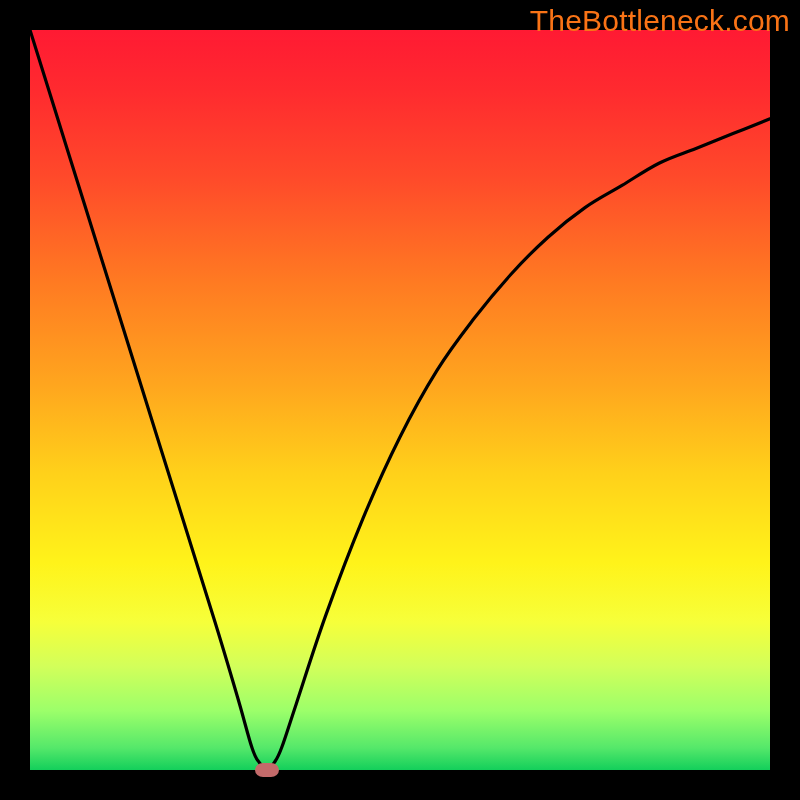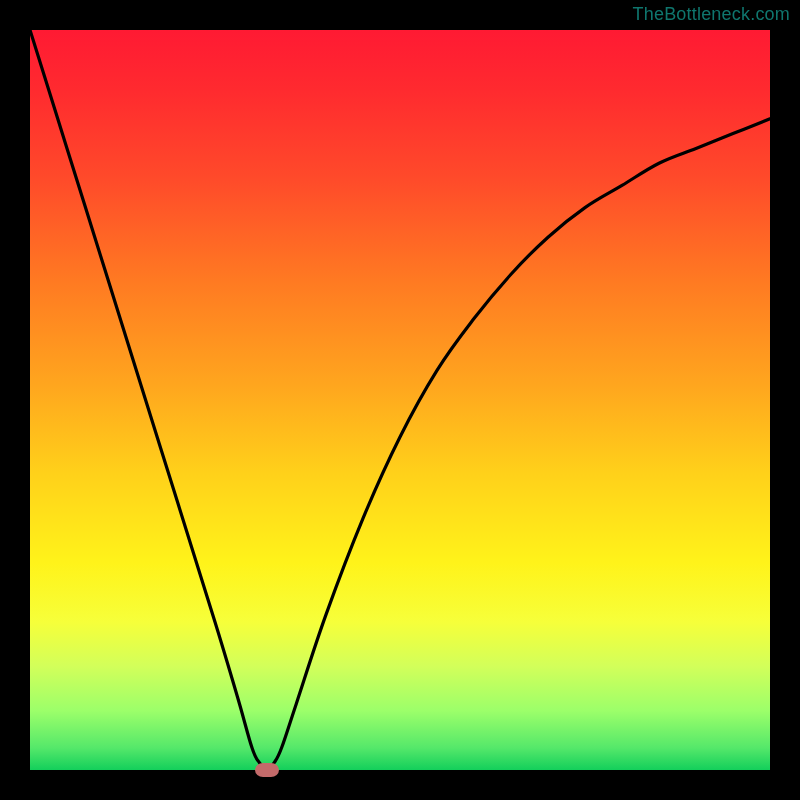--- a/index.html
+++ b/index.html
@@ -53,22 +53,22 @@
     height: 14px;
     border-radius: 8px / 7px;
     background: #c36a6a;
     transform: translate(-50%, -50%);
   }
   .watermark {
     position: absolute;
     top: 4px;
     right: 10px;
     font-family: Arial, Helvetica, sans-serif;
-    font-size: 18px;
-    color: #0f766e;
+    font-size: 30px;
+    color: #f97316;
     letter-spacing: 0.2px;
   }
 </style>
 </head>
 <body>
 
 <div class="frame">
   <div class="plot-area">
     <svg class="curve-svg" viewBox="0 0 740 740" preserveAspectRatio="none">
       <path id="curve-path" fill="none" stroke="#000" stroke-width="3.2" stroke-linecap="round" stroke-linejoin="round" d="M 0.0 0.0 C 6.7 21.3, 23.7 75.8, 37.0 118.4 C 50.3 161.0, 60.7 194.2, 74.0 236.8 C 87.3 279.4, 97.7 312.6, 111.0 355.2 C 124.3 397.8, 134.7 431.0, 148.0 473.6 C 161.3 516.2, 174.3 557.4, 185.0 592.0 C 195.7 626.6, 200.5 643.4, 207.2 666.0 C 213.9 688.6, 218.0 705.8, 222.0 717.8 C 226.0 729.8, 226.7 728.6, 229.4 732.6 C 232.1 736.6, 234.1 740.0, 236.8 740.0 C 239.5 740.0, 241.5 736.6, 244.2 732.6 C 246.9 728.6, 247.6 728.5, 251.6 717.8 C 255.6 707.1, 258.4 697.4, 266.4 673.4 C 274.4 649.4, 284.0 617.9, 296.0 584.6 C 308.0 551.3, 319.7 520.4, 333.0 488.4 C 346.3 456.4, 356.7 433.6, 370.0 407.0 C 383.3 380.4, 393.7 361.7, 407.0 340.4 C 420.3 319.1, 430.7 305.9, 444.0 288.6 C 457.3 271.3, 467.7 258.9, 481.0 244.2 C 494.3 229.5, 504.7 219.2, 518.0 207.2 C 531.3 195.2, 541.7 186.9, 555.0 177.6 C 568.3 168.3, 578.7 163.4, 592.0 155.4 C 605.3 147.4, 615.7 139.9, 629.0 133.2 C 642.3 126.5, 652.7 123.7, 666.0 118.4 C 679.3 113.1, 689.7 108.9, 703.0 103.6 C 716.3 98.3, 733.3 91.5, 740.0 88.8"></path>

